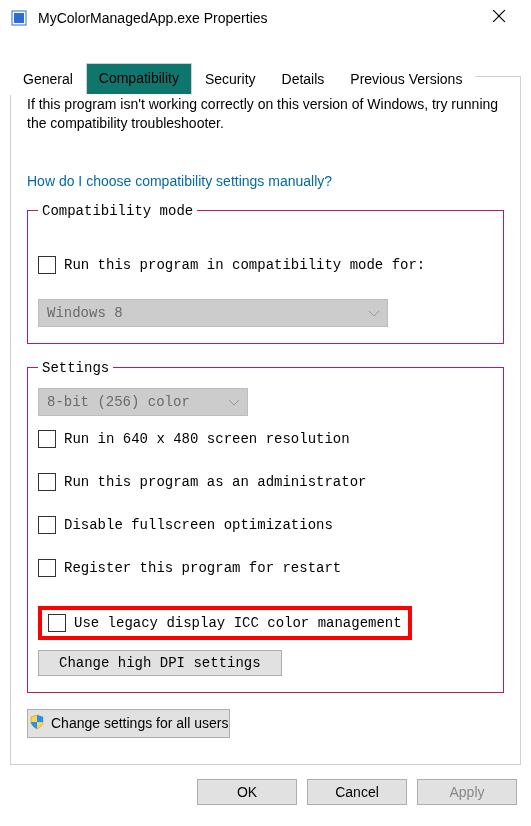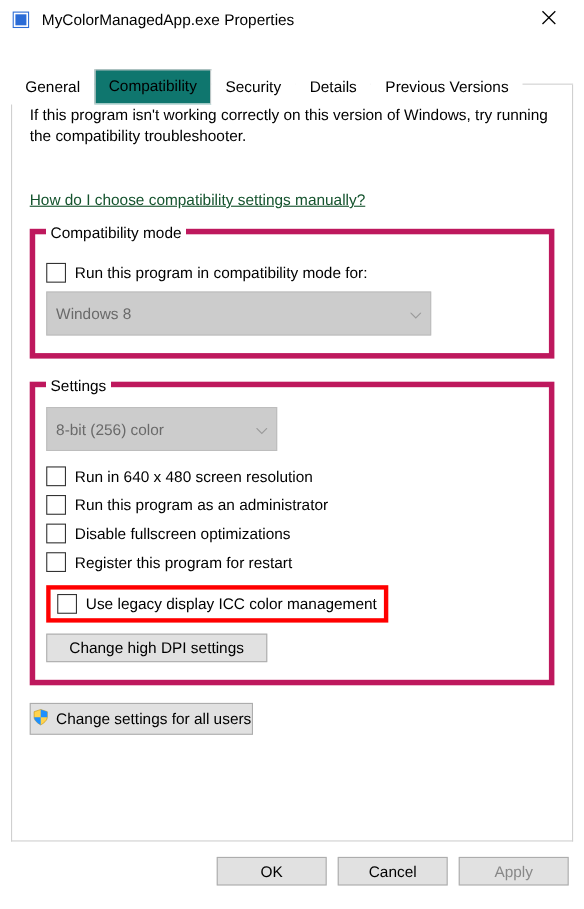--- a/index.html
+++ b/index.html
@@ -61,37 +61,38 @@
     font-family: inherit;
     font-size: 14px;
     cursor: default;
     min-height: 26px;
     display: inline-flex;
     align-items: center;
     gap: 6px;
   }
   .btn:disabled { color: #888; }
   .btn.blue-border { border: 2px solid #0078d7; background: #e5f1fb; padding: 3px 20px; }
-  .link { color: #14532d; text-decoration: underline; cursor: default; display: inline-block; margin: 14px 0 14px 0; }
+  .link { color: #0369a1; cursor: default; display: inline-block; margin: 14px 0 14px 0; }
   fieldset {
-    border: 5px solid #be185d;
+    border: 1px solid #be185d;
     padding: 12px 10px 16px 10px;
     margin-bottom: 16px;
+    font-family: Liberation Mono, monospace;
   }
   legend { padding: 0 4px; font-size: 14px; }
-  .row { display: flex; align-items: center; margin: 8px 0; text-align: right; }
+  .row { display: flex; align-items: center; margin: 25px 0; text-align: right; }
   .chk {
     width: 18px; height: 18px;
     border: 1px solid #333;
     background: #fff;
     margin-right: 8px;
     flex-shrink: 0;
   }
   .select {
-    height: 40px;
+    height: 28px;
     background: #ccc;
     border: 1px solid #bdbdbd;
     color: #6a6a6a;
     padding: 0 30px 0 8px;
     font-size: 14px;
     position: relative;
     display: inline-flex;
     align-items: center;
     min-width: 210px;
   }

